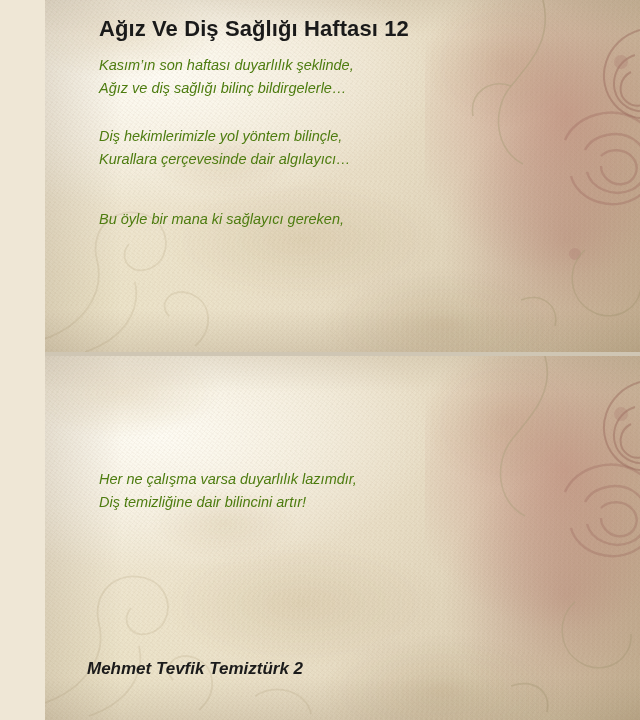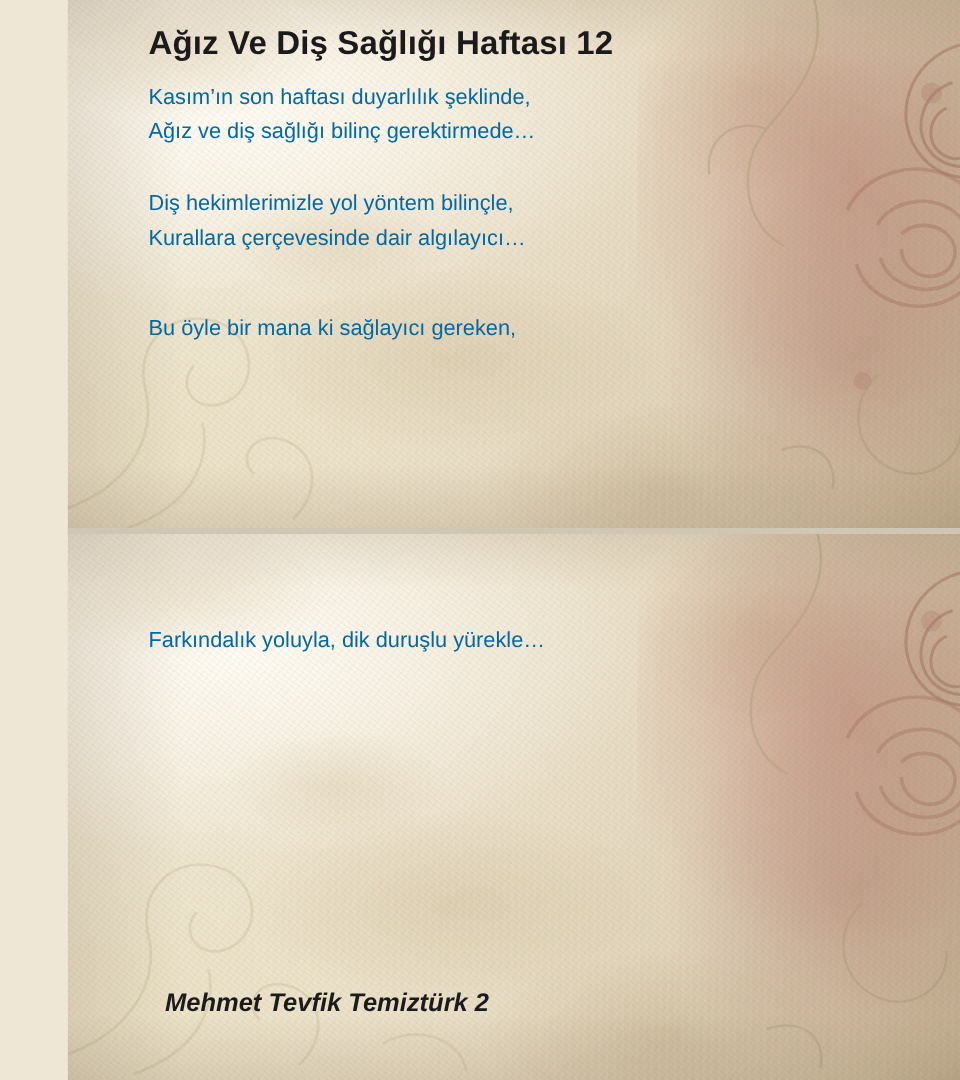--- a/index.html
+++ b/index.html
@@ -145,36 +145,37 @@
     font-size: 22px;
     font-weight: bold;
     color: #1a1a1a;
     letter-spacing: .1px;
     white-space: nowrap;
   }
   .stanza {
     position: absolute;
     left: 54px;
     font-size: 14.5px;
-    color: #0369a1;
+    color: #4d7c0f;
     line-height: 23px;
     white-space: nowrap;
+    font-style: italic;
   }
   .stanza .line { display: block; }
 
   .s1 { top: 54px; }
   .s2 { top: 125px; }
   .s3 { top: 208px; }
   .s4 { top: 290px; }
   .s5 { top: 416px; }
   .s6 { top: 468px; }
 
   .author {
     position: absolute;
-    left: 65px;
+    left: 42px;
     top: 659px;
     font-size: 17px;
     font-style: italic;
     font-weight: bold;
     color: #1b1b1b;
     white-space: nowrap;
   }
 </style>
 </head>
 <body>
@@ -271,34 +272,35 @@
 
     <div class="paper-vignette"></div>
   </div>
 
   <div class="content">
 
     <div class="poem-title">Ağız Ve Diş Sağlığı Haftası 12</div>
 
     <div class="stanza s1">
       <span class="line">Kasım’ın son haftası duyarlılık şeklinde,</span>
-      <span class="line">Ağız ve diş sağlığı bilinç gerektirmede…</span>
+      <span class="line">Ağız ve diş sağlığı bilinç bildirgelerle…</span>
     </div>
 
     <div class="stanza s2">
       <span class="line">Diş hekimlerimizle yol yöntem bilinçle,</span>
       <span class="line">Kurallara çerçevesinde dair algılayıcı…</span>
     </div>
 
     <div class="stanza s3">
       <span class="line">Bu öyle bir mana ki sağlayıcı gereken,</span>
     </div>
 
 
-    <div class="stanza s5">
-      <span class="line">Farkındalık yoluyla, dik duruşlu yürekle…</span>
-    </div>
-
+
+    <div class="stanza s6">
+      <span class="line">Her ne çalışma varsa duyarlılık lazımdır,</span>
+      <span class="line">Diş temizliğine dair bilincini artır!</span>
+    </div>
 
     <div class="author">Mehmet Tevfik Temiztürk 2</div>
 
   </div>
 </div>
 
 </body></html>

